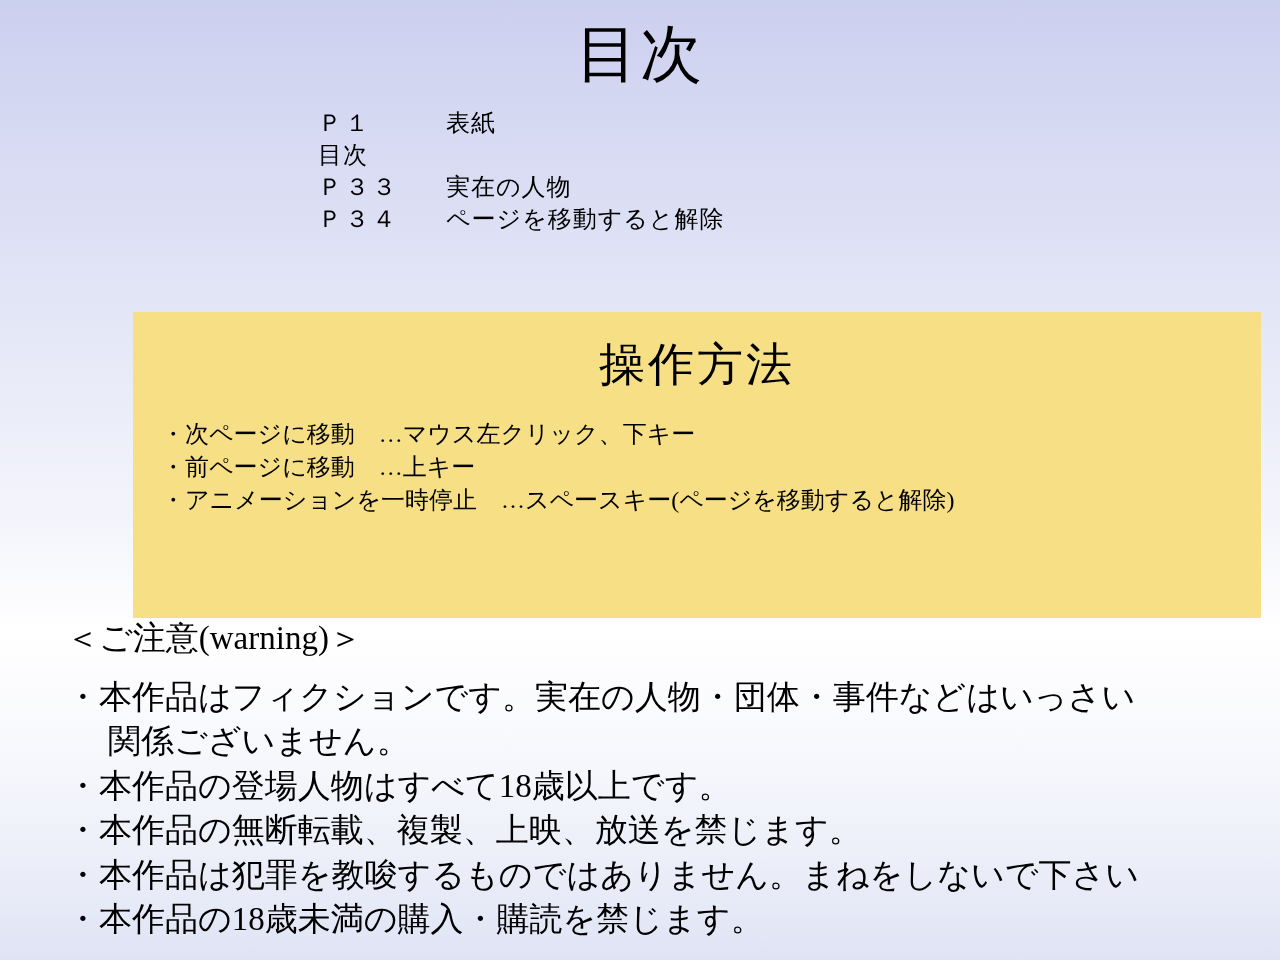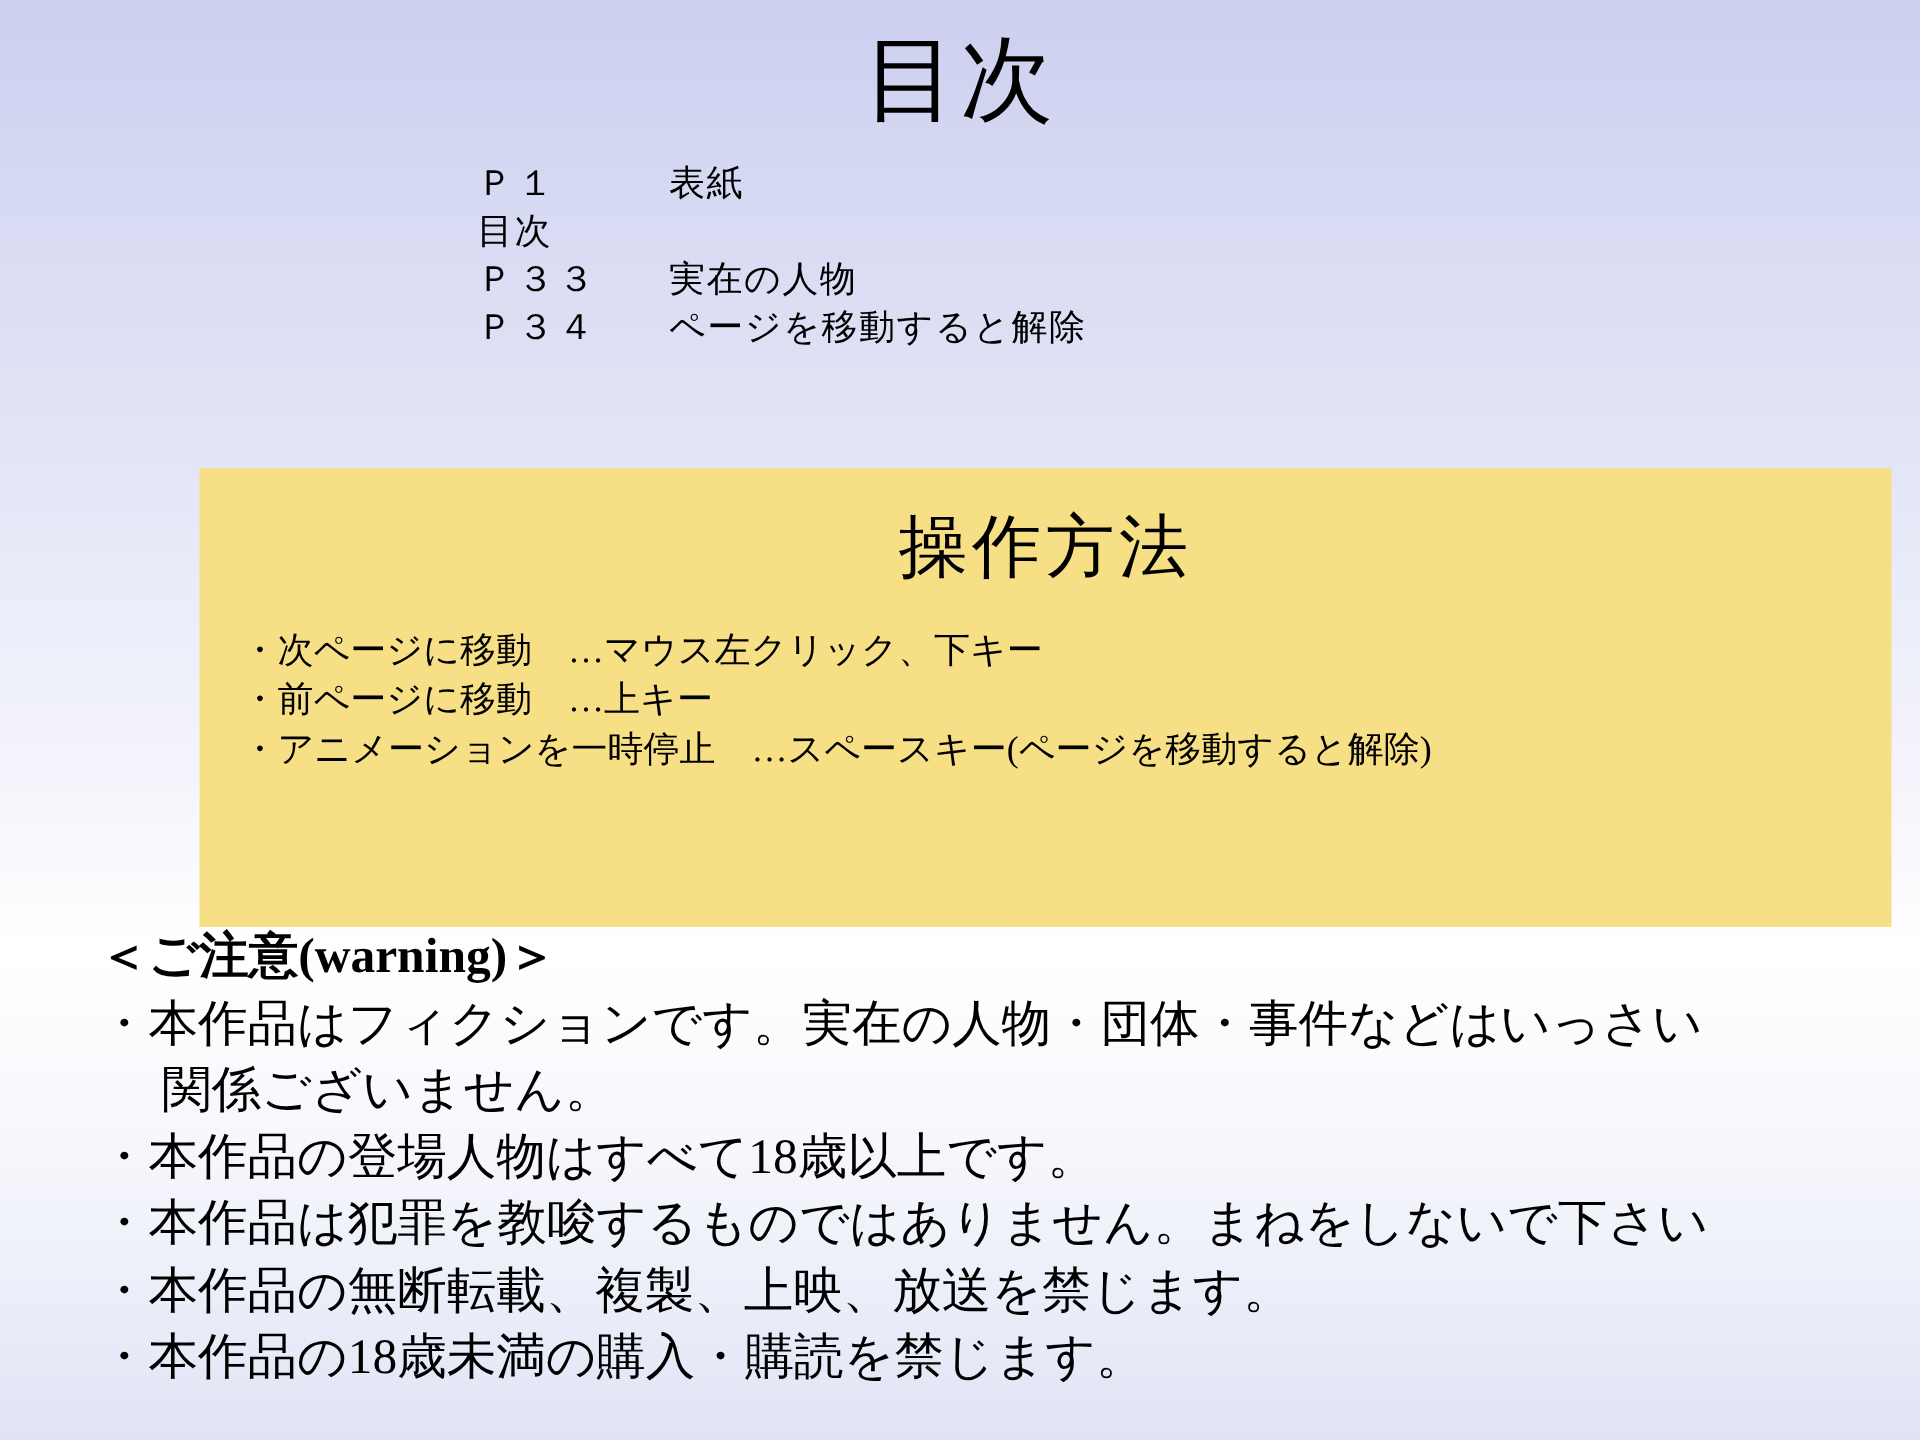--- a/index.html
+++ b/index.html
@@ -89,22 +89,21 @@
     position: absolute;
     left: 66px;
     top: 616px;
     width: 1190px;
     font-size: 33px;
     line-height: 1.35;
     color: #000;
   }
   .warning-heading {
     letter-spacing: 0px;
-    margin-bottom: 0;
-    font-weight: bold;
+    margin-bottom: 14px;
   }
   .warning-line {
     white-space: nowrap;
   }
   .warning-line.indent {
     padding-left: 42px;
   }
 </style>
 </head>
 <body>
@@ -138,18 +137,18 @@
       <div>・前ページに移動　…上キー</div>
       <div>・アニメーションを一時停止　…スペースキー(ページを移動すると解除)</div>
     </div>
   </div>
 
   <div class="warning">
     <div class="warning-heading">＜ご注意(warning)＞</div>
     <div class="warning-line">・本作品はフィクションです。実在の人物・団体・事件などはいっさい</div>
     <div class="warning-line indent">関係ございません。</div>
     <div class="warning-line">・本作品の登場人物はすべて18歳以上です。</div>
+    <div class="warning-line">・本作品の無断転載、複製、上映、放送を禁じます。</div>
     <div class="warning-line">・本作品は犯罪を教唆するものではありません。まねをしないで下さい</div>
-    <div class="warning-line">・本作品の無断転載、複製、上映、放送を禁じます。</div>
     <div class="warning-line">・本作品の18歳未満の購入・購読を禁じます。</div>
   </div>
 
 </div>
 
 </body></html>

